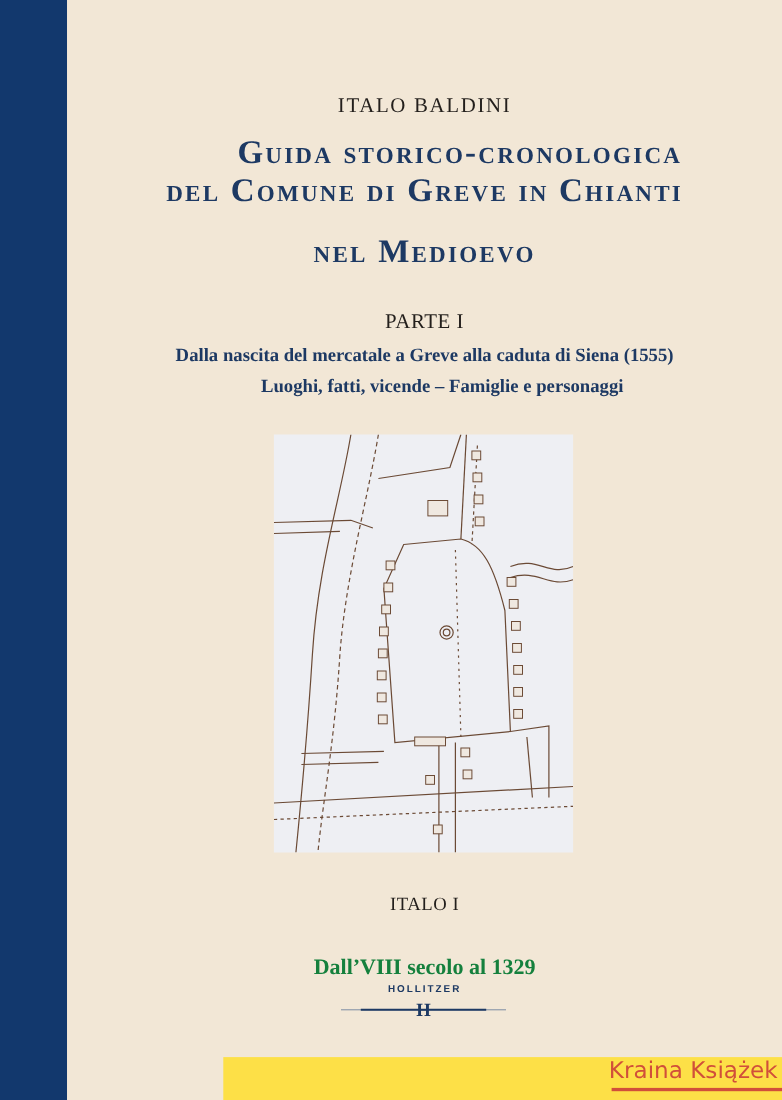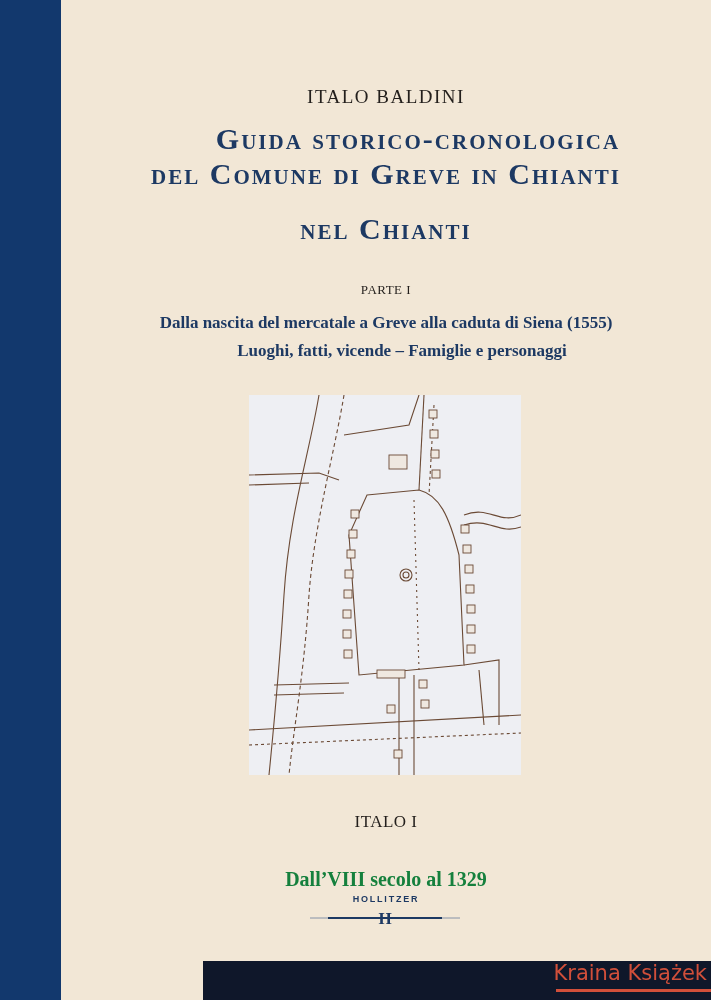--- a/index.html
+++ b/index.html
@@ -5,45 +5,45 @@
   html, body { margin: 0; padding: 0; }
   body { width: 711px; height: 1000px; position: relative; overflow: hidden; background: #f2e7d6; font-family: "DejaVu Serif", "Liberation Serif", serif; }
   .spine { position: absolute; left: 0; top: 0; width: 61px; height: 1000px; background: #12386d; }
   .cover { position: absolute; left: 61px; top: 0; width: 650px; height: 1000px; background: #f2e7d6; }
   .center { position: absolute; left: 61px; width: 650px; text-align: center; }
   .author { top: 86px; font-family: "Liberation Serif", serif; font-size: 19px; letter-spacing: 1.5px; color: #231f1c; }
   .title { font-family: "Liberation Serif", serif; color: #1d3963; font-weight: bold; letter-spacing: 2px; font-variant: small-caps; font-size: 30px; line-height: 40px; }
   .t1 { top: 119px; margin-left: 32px; }
   .t2 { top: 154px; }
   .t3 { top: 209px; }
-  .parte { top: 282px; font-family: "Liberation Serif", serif; font-size: 13px; color: #231f1c; letter-spacing: 0.5px; }
+  .parte { top: 282px; font-family: "Liberation Serif", serif; font-size: 19px; color: #231f1c; letter-spacing: 0.5px; }
   .sub { font-family: "Liberation Serif", serif; font-weight: bold; font-size: 17px; color: #1d3963; }
   .s1 { top: 313px; }
   .s2 { top: 341px; padding-left: 16px; }
   .map { position: absolute; left: 249px; top: 395px; width: 272px; height: 380px; background: #eeeff3; }
   .map svg { position: absolute; left: 0; top: 0; }
   .volume { top: 812px; font-family: "Liberation Serif", serif; font-size: 17px; color: #231f1c; letter-spacing: 0.5px; }
   .volsub { top: 868px; font-family: "Liberation Serif", serif; font-weight: bold; font-size: 20px; color: #15803d; }
   .publisher { top: 894px; font-family: "Liberation Sans", sans-serif; font-weight: bold; font-size: 9px; letter-spacing: 1.8px; color: #1d3963; }
   .pub-logo { position: absolute; left: 310px; top: 910px; width: 150px; height: 16px; }
-  .watermark { position: absolute; left: 203px; top: 961px; width: 508px; height: 39px; background: #0f172a; }
+  .watermark { position: absolute; left: 203px; top: 961px; width: 508px; height: 39px; background: #fde047; }
   .wm-text { position: absolute; right: 4px; top: 0px; font-family: "DejaVu Sans", sans-serif; font-size: 21px; color: #d14f3a; letter-spacing: 0px; }
   .wm-bar { position: absolute; right: 0; top: 28px; width: 155px; height: 3px; background: #d14f3a; }
 </style>
 </head>
 <body>
 
 <div class="spine"></div>
 <div class="cover"></div>
 
 <div class="center author">ITALO BALDINI</div>
 
 <div class="center title t1">Guida storico-cronologica</div>
 <div class="center title t2">del Comune di Greve in Chianti</div>
-<div class="center title t3">nel Chianti</div>
+<div class="center title t3">nel Medioevo</div>
 
 <div class="center parte">PARTE I</div>
 <div class="center sub s1">Dalla nascita del mercatale a Greve alla caduta di Siena (1555)</div>
 <div class="center sub s2">Luoghi, fatti, vicende – Famiglie e personaggi</div>
 
 <div class="map">
   <svg width="272" height="380" viewBox="0 0 272 380">
     <g fill="none" stroke="#6b4a35" stroke-width="1.1">
 
       <path d="M70 0 C60 60 40 120 35 200 C30 280 25 330 20 380"></path>

